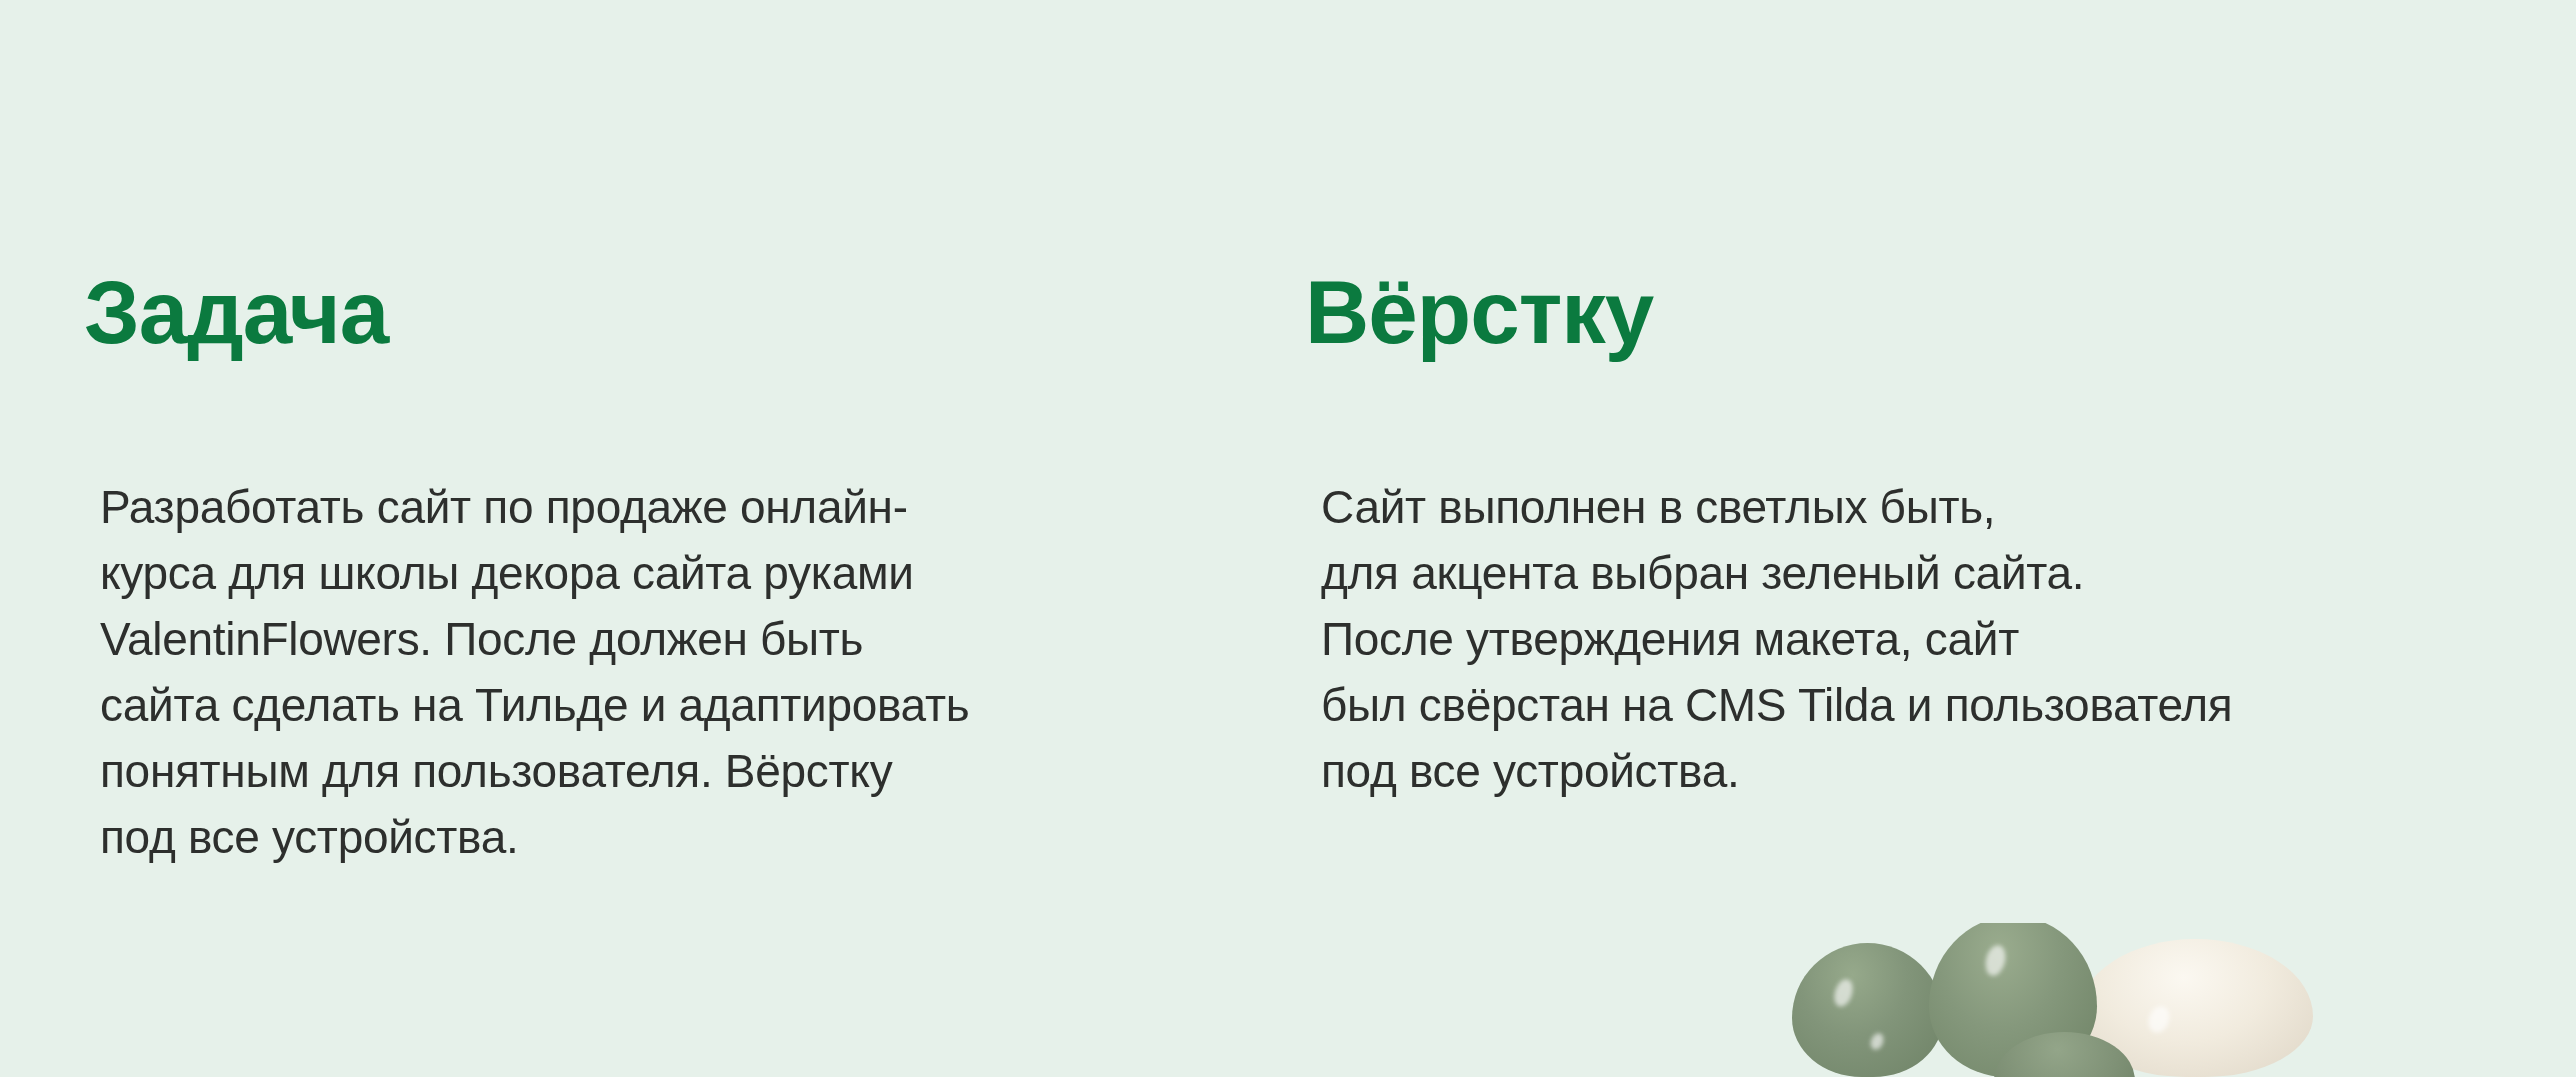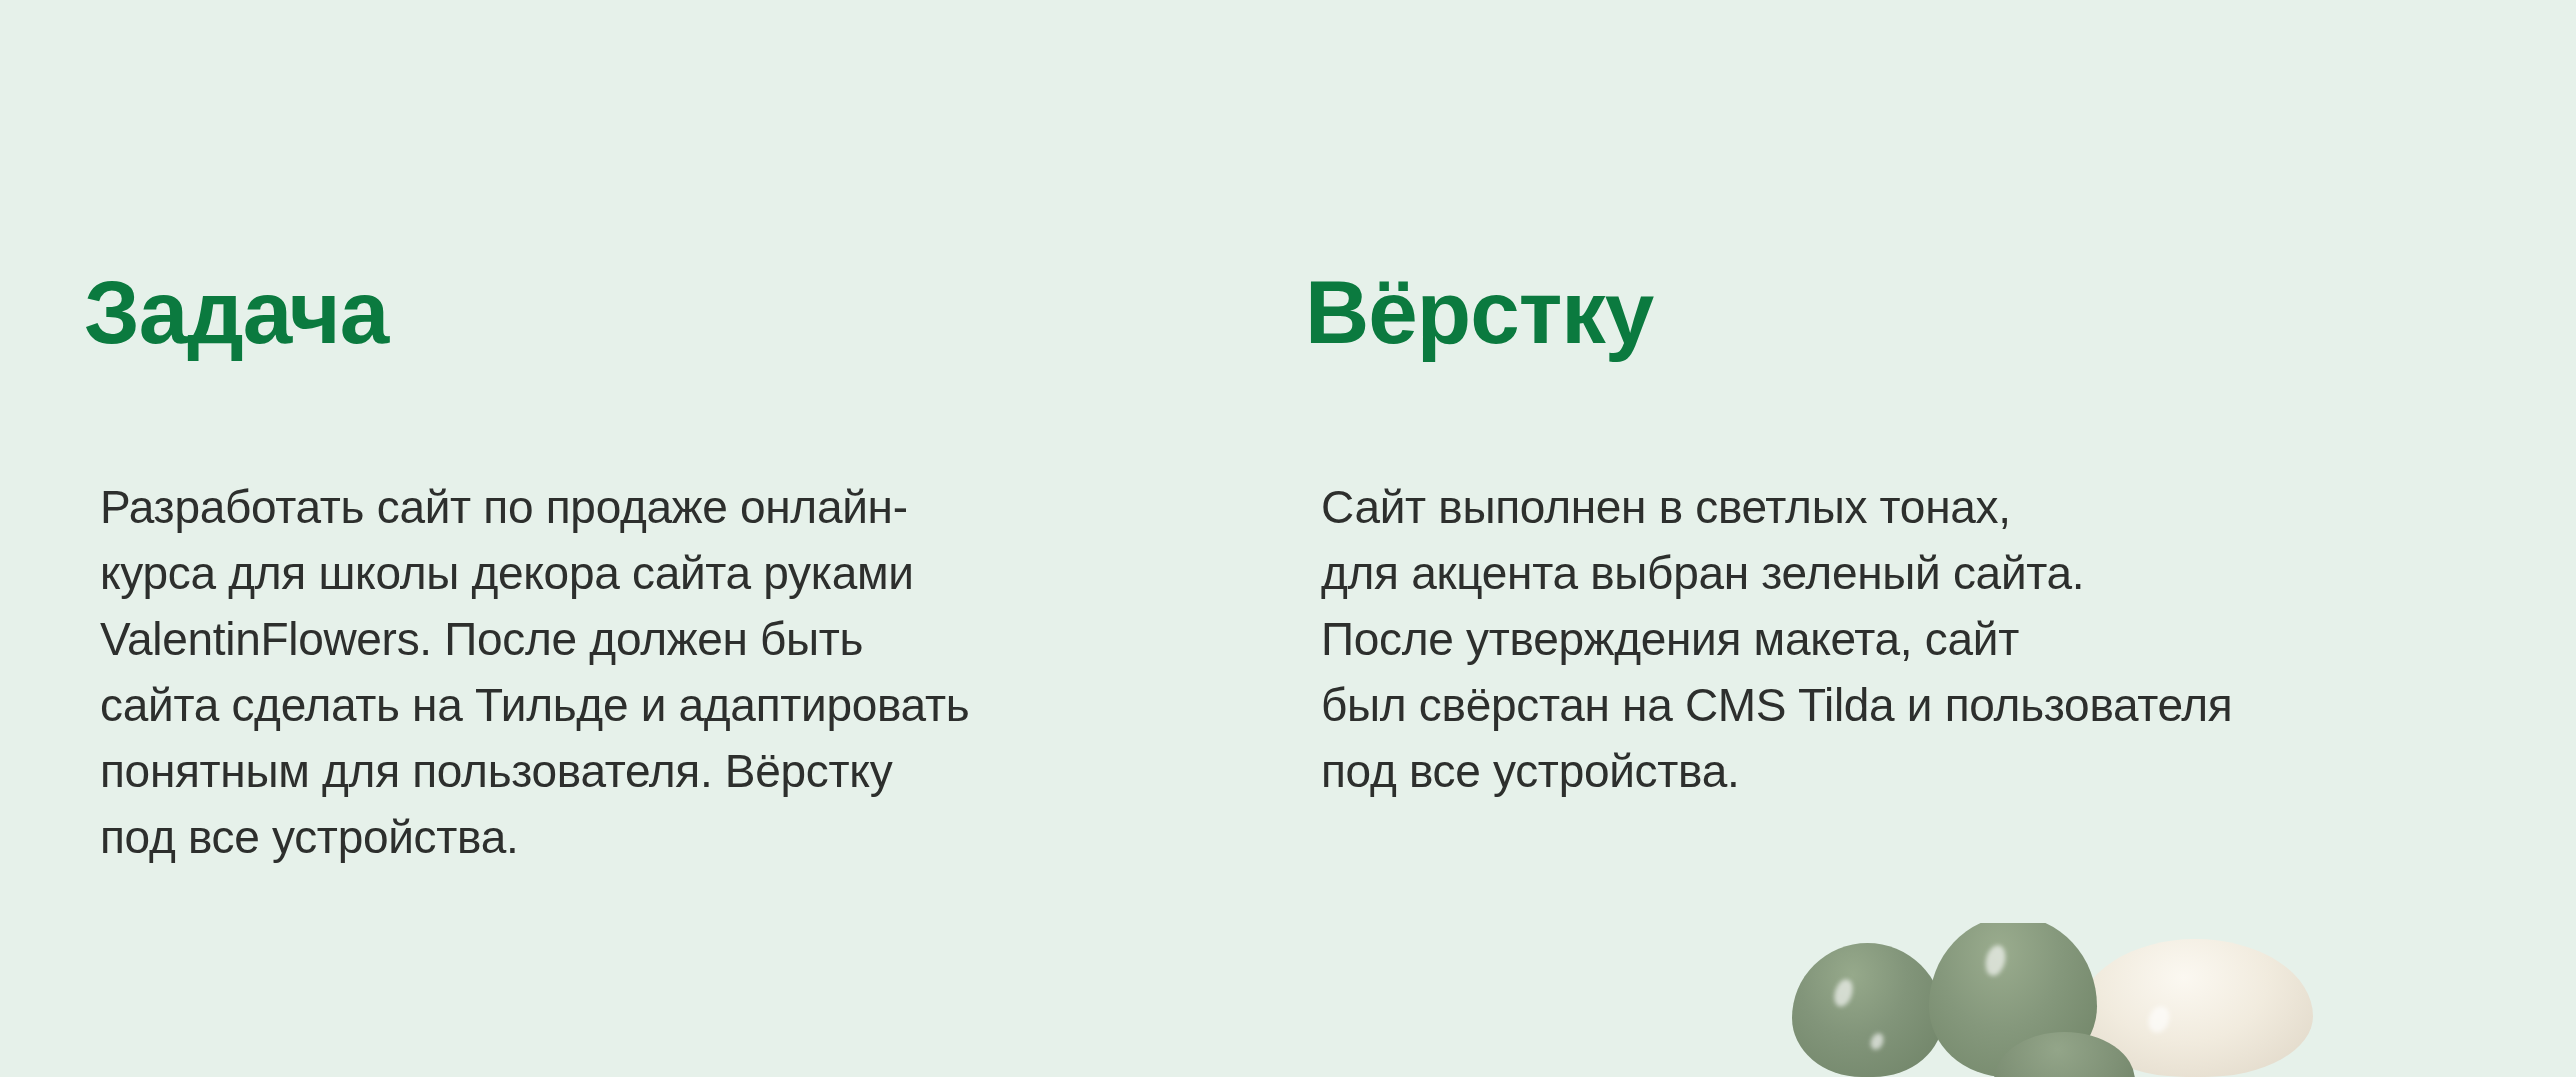--- a/index.html
+++ b/index.html
@@ -155,21 +155,21 @@
       <span class="line">сайта сделать на Тильде и адаптировать</span>
       <span class="line">понятным для пользователя. Вёрстку</span>
       <span class="line">под все устройства.</span>
     </p>
   </section>
 
   <section class="col col-solution">
     <h2 class="heading">Вёрстку</h2>
 
     <p class="body-copy">
-      <span class="line">Сайт выполнен в светлых тонах,</span>
+      <span class="line">Сайт выполнен в светлых быть,</span>
       <span class="line">для акцента выбран зеленый сайта.</span>
       <span class="line">После утверждения макета, сайт</span>
       <span class="line">был свёрстан на CMS Tilda и пользователя</span>
       <span class="line">под все устройства.</span>
     </p>
   </section>
 
   <div class="balloon-art">
     <div class="gold-accent"></div>
     <div class="balloon balloon-cream-back"></div>

